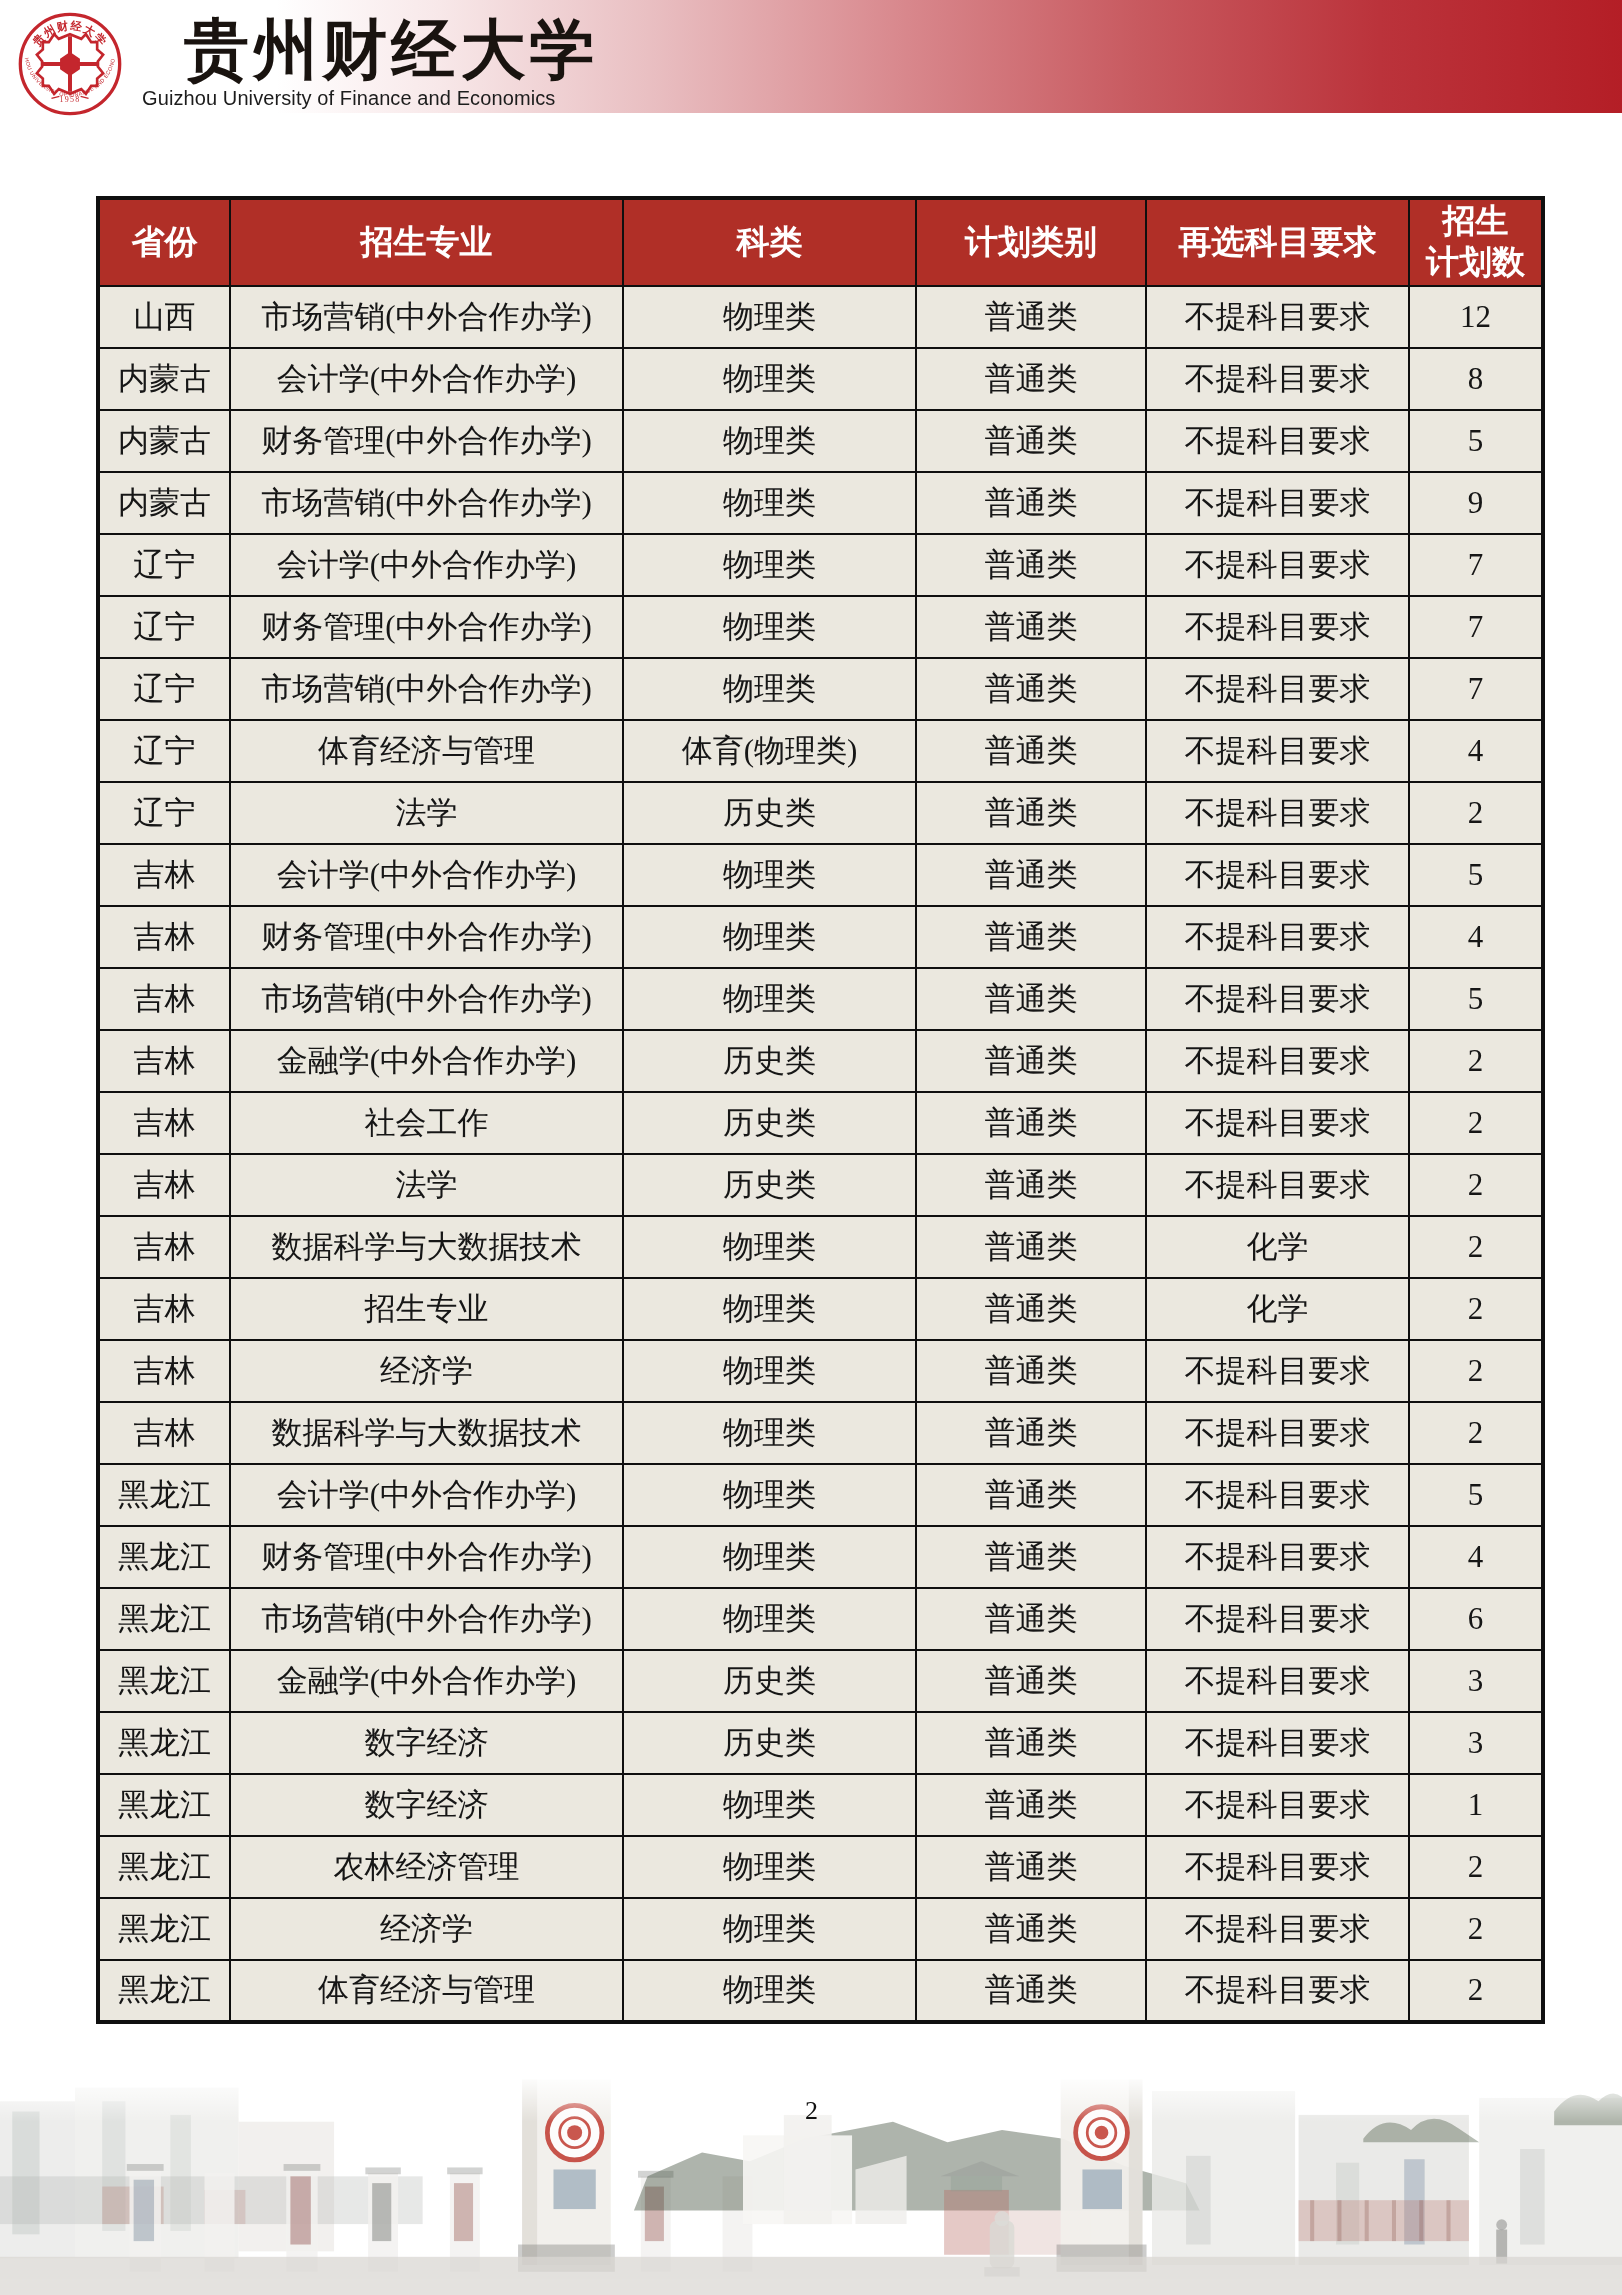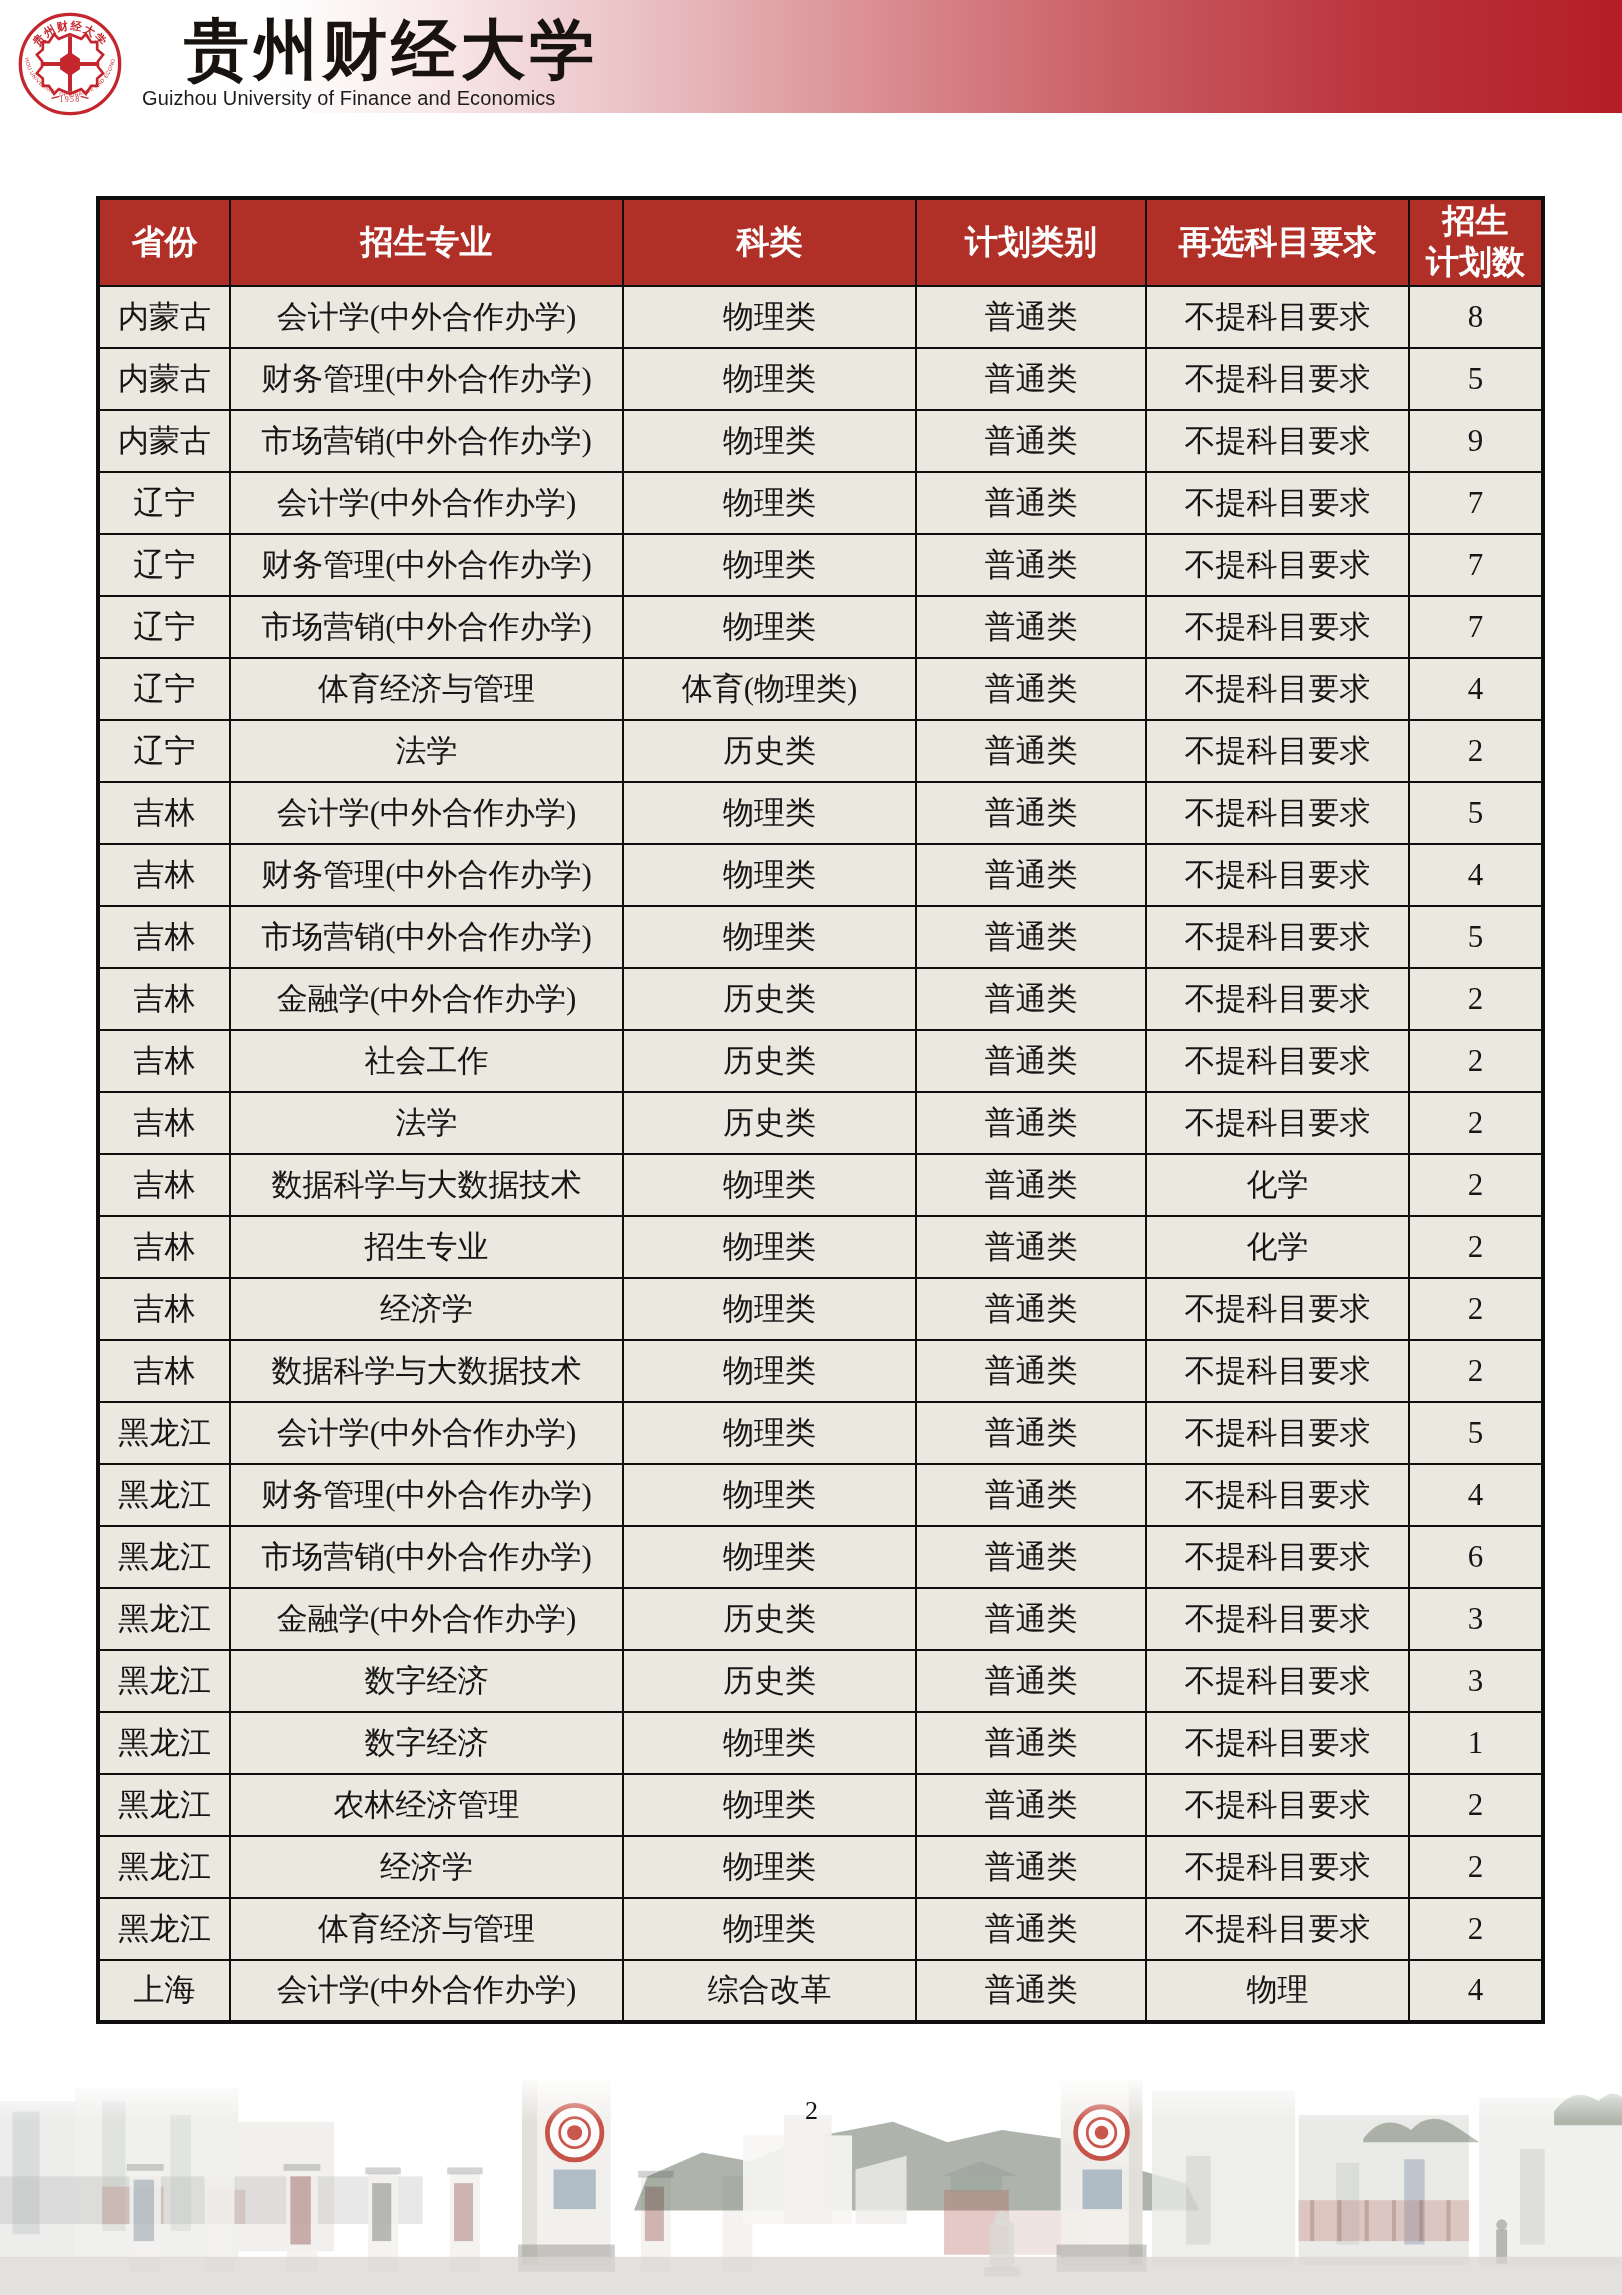--- a/index.html
+++ b/index.html
@@ -128,20 +128,28 @@
         <th>招生专业</th>
         <th>科类</th>
         <th>计划类别</th>
         <th>再选科目要求</th>
         <th>招生
 计划数</th>
       </tr>
     </thead>
     <tbody>
         <tr>
+      <td>山西</td>
+      <td>市场营销(中外合作办学)</td>
+      <td>物理类</td>
+      <td>普通类</td>
+      <td>不提科目要求</td>
+      <td class="num">12</td>
+    </tr>
+        <tr>
       <td>内蒙古</td>
       <td>会计学(中外合作办学)</td>
       <td>物理类</td>
       <td>普通类</td>
       <td>不提科目要求</td>
       <td class="num">8</td>
     </tr>
         <tr>
       <td>内蒙古</td>
       <td>财务管理(中外合作办学)</td>
@@ -342,28 +350,20 @@
       <td>不提科目要求</td>
       <td class="num">2</td>
     </tr>
         <tr>
       <td>黑龙江</td>
       <td>体育经济与管理</td>
       <td>物理类</td>
       <td>普通类</td>
       <td>不提科目要求</td>
       <td class="num">2</td>
-    </tr>
-        <tr>
-      <td>上海</td>
-      <td>会计学(中外合作办学)</td>
-      <td>综合改革</td>
-      <td>普通类</td>
-      <td>物理</td>
-      <td class="num">4</td>
     </tr>
       </tbody>
   </table>
 
   <div class="page-number">2</div>
 
   <svg class="campus" viewBox="0 0 2381 324" xmlns="http://www.w3.org/2000/svg" preserveAspectRatio="none">
 
     <g>
 

